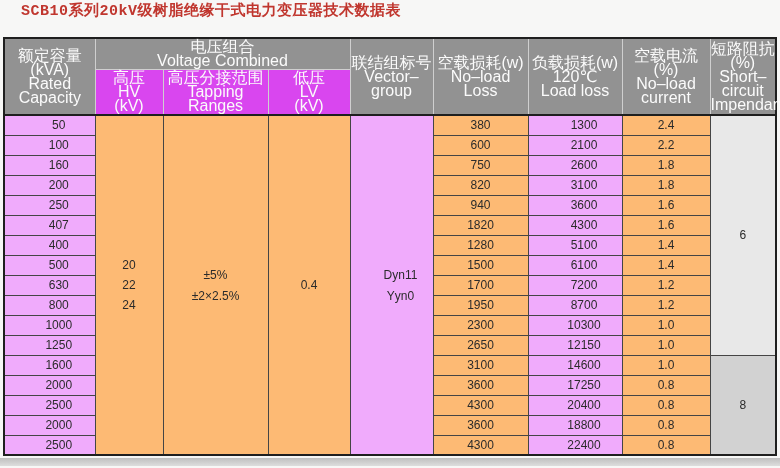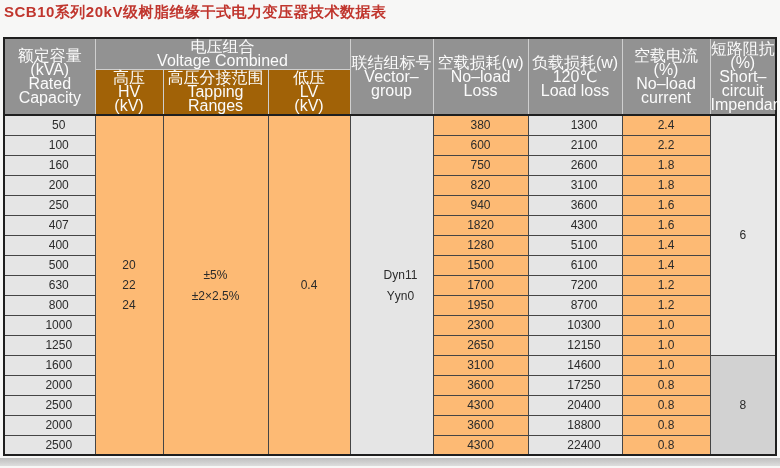--- a/index.html
+++ b/index.html
@@ -4,21 +4,21 @@
 <style>
   * { box-sizing: border-box; }
   html, body {
     margin: 0; padding: 0;
     width: 780px; height: 468px;
     overflow: hidden;
     background: #f7f7f6;
     font-family: "Liberation Sans", "DejaVu Sans", sans-serif;
   }
   
-  .titlebar { padding: 3px 0 2px 4px; height: 37px; }
+  .titlebar { padding: 3px 0 2px 21px; height: 37px; font-family: Liberation Mono, monospace; }
   .title-zh {
     color: #c0362e; font-size: 15px; font-weight: bold;
     letter-spacing: 0.5px; line-height: 17px;
   }
   .title-en {
     color: #c8423a; font-size: 13px; line-height: 16px; letter-spacing: 0.2px;
   }
   
   table.spec {
     border-collapse: collapse;
@@ -31,36 +31,36 @@
   thead th {
     background: #929292;
     color: #fbfbfb;
     font-weight: normal;
     font-size: 16px;
     line-height: 14px;
     text-align: center;
     border: 1px solid #cfcfcf;
     padding: 1px 0;
   }
-  thead th.sub { background: #a16207; }
+  thead th.sub { background: #d946ef; }
   thead tr.h1 { height: 28px; }
   thead tr.h2 { height: 44px; }
   thead { border-bottom: 2px solid #1f1f1f; }
   
   tbody td {
     font-size: 12px;
     color: #2b2b2b;
     text-align: center;
     border: 1px solid #454545;
     padding: 0;
     line-height: 14px;
   }
   tbody tr { height: 20px; }
   .c-white { background: #fdba74; }
-  .c-gray  { background: #e5e5e5; padding-left: 18px; }
+  .c-gray  { background: #f0abfc; padding-left: 18px; }
   .c-imp6  { background: #e8e8e8; }
   .c-imp8  { background: #d2d2d2; }
   td.merged { vertical-align: middle; }
   .stack3 { margin: 6px 3px; }
   .stack2 { margin: 7px 0; }
   
   .bottom-shade {
     height: 8px; width: 780px; margin-top: 2px;
     background: linear-gradient(#bfbfbf, #dddddd);
   }

